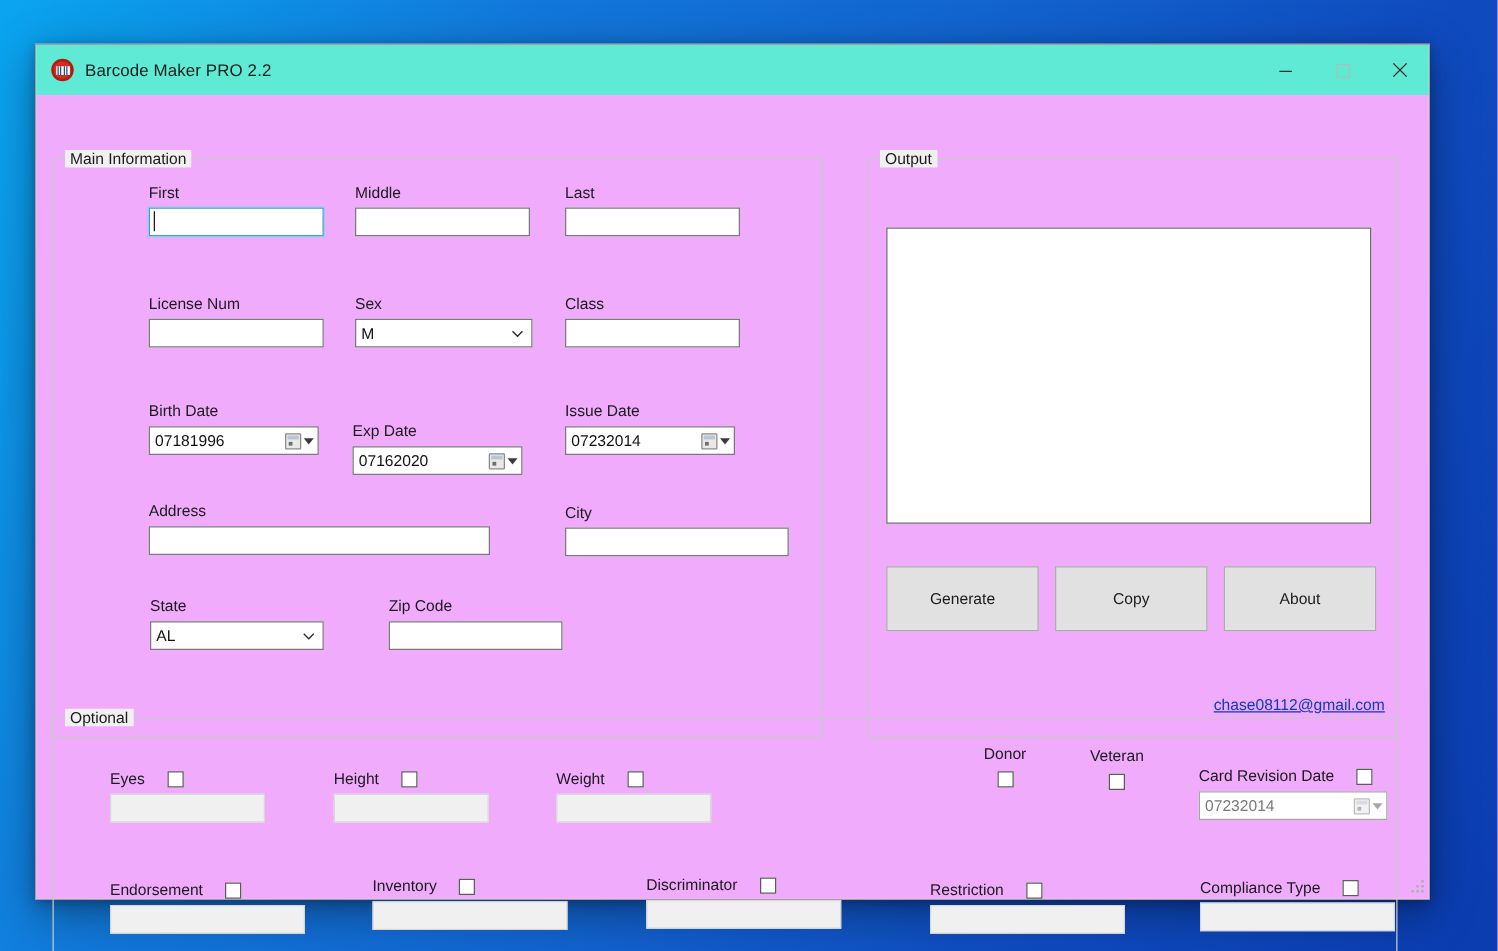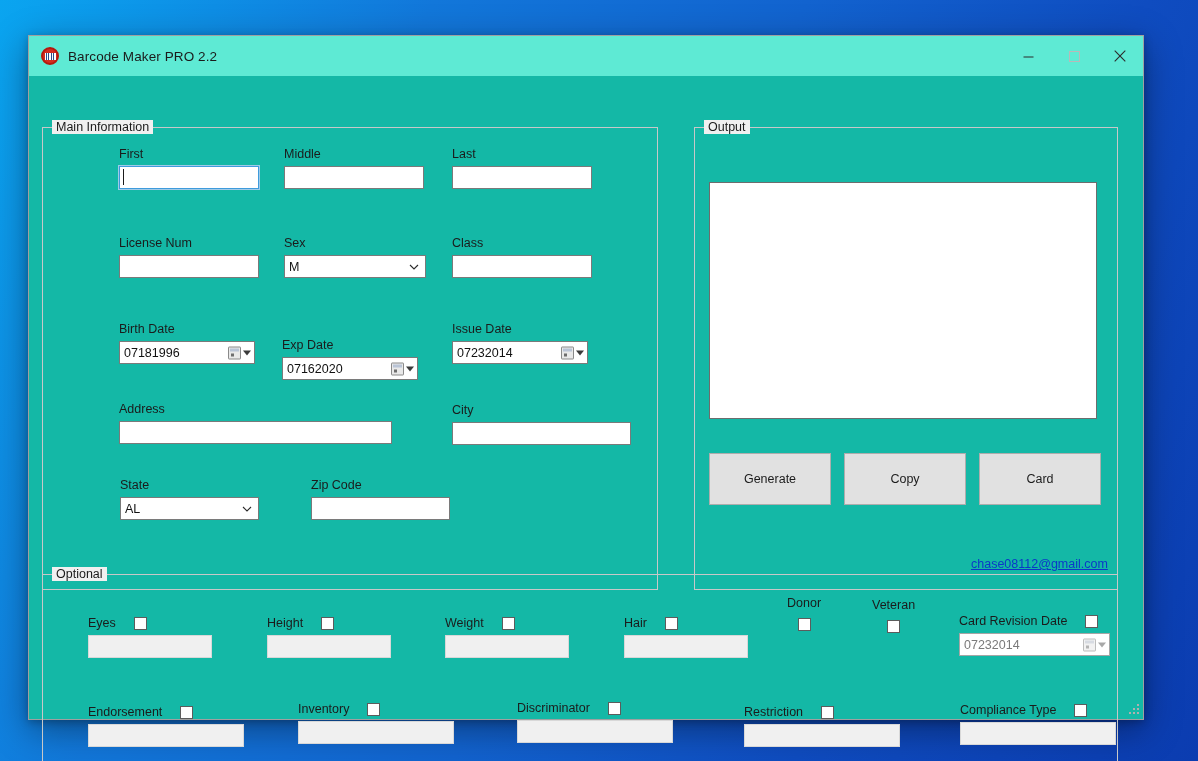--- a/index.html
+++ b/index.html
@@ -68,21 +68,21 @@
   .win-btn {
     width: 46px; height: 40px;
     display: flex; align-items: center; justify-content: center;
     color: #2b2b2b;
   }
   .win-btn svg { display: block; }
 
   .client {
     position: absolute;
     left: 0; right: 0; top: 40px; bottom: 0;
-    background: #14b8a6;
+    background: #f0abfc;
   }
 
   
   .group {
     position: absolute;
     border: 1px solid #c8c8c8;
     box-sizing: border-box;
   }
   .group > .legend {
     position: absolute;
@@ -411,21 +411,21 @@
       <span class="legend">Output</span>
       <div class="output-box"></div>
 
       <div class="btn" style="left:14px; top:325px; width:122px; height:52px;">
         <span>Generate</span>
       </div>
       <div class="btn" style="left:149px; top:325px; width:122px; height:52px;">
         <span>Copy</span>
       </div>
       <div class="btn" style="left:284px; top:325px; width:122px; height:52px;">
-        <span>Card</span>
+        <span>About</span>
       </div>
     </div>
 
     <a class="maillink" style="left:902px; top:481px;margin-left:40px;" href="#">chase08112@gmail.com</a>
 
     <div class="group" id="group-opt">
       <span class="legend">Optional</span>
 
       <div class="opt-row" style="left:45px; top:24px;">
         <div class="opt-head">
@@ -444,27 +444,20 @@
       </div>
 
       <div class="opt-row" style="left:402px; top:24px;">
         <div class="opt-head">
           <span class="lbl">Weight</span>
           <span class="cbx"></span>
         </div>
         <input class="txt disabled" style="width: 124px;" disabled="" value="">
       </div>
 
-      <div class="opt-row" style="left:581px; top:24px;">
-        <div class="opt-head">
-          <span class="lbl">Hair</span>
-          <span class="cbx"></span>
-        </div>
-        <input class="txt disabled" style="width: 124px;" disabled="" value="">
-      </div>
 
       <div class="opt-row" style="left:744px; top:21px; text-align:center;">
         <span class="lbl">Donor</span>
         <span class="cbx"></span>
       </div>
 
       <div class="opt-row" style="left:829px; top:23px; text-align:center;">
         <span class="lbl">Veteran</span>
         <span class="cbx"></span>
       </div>

